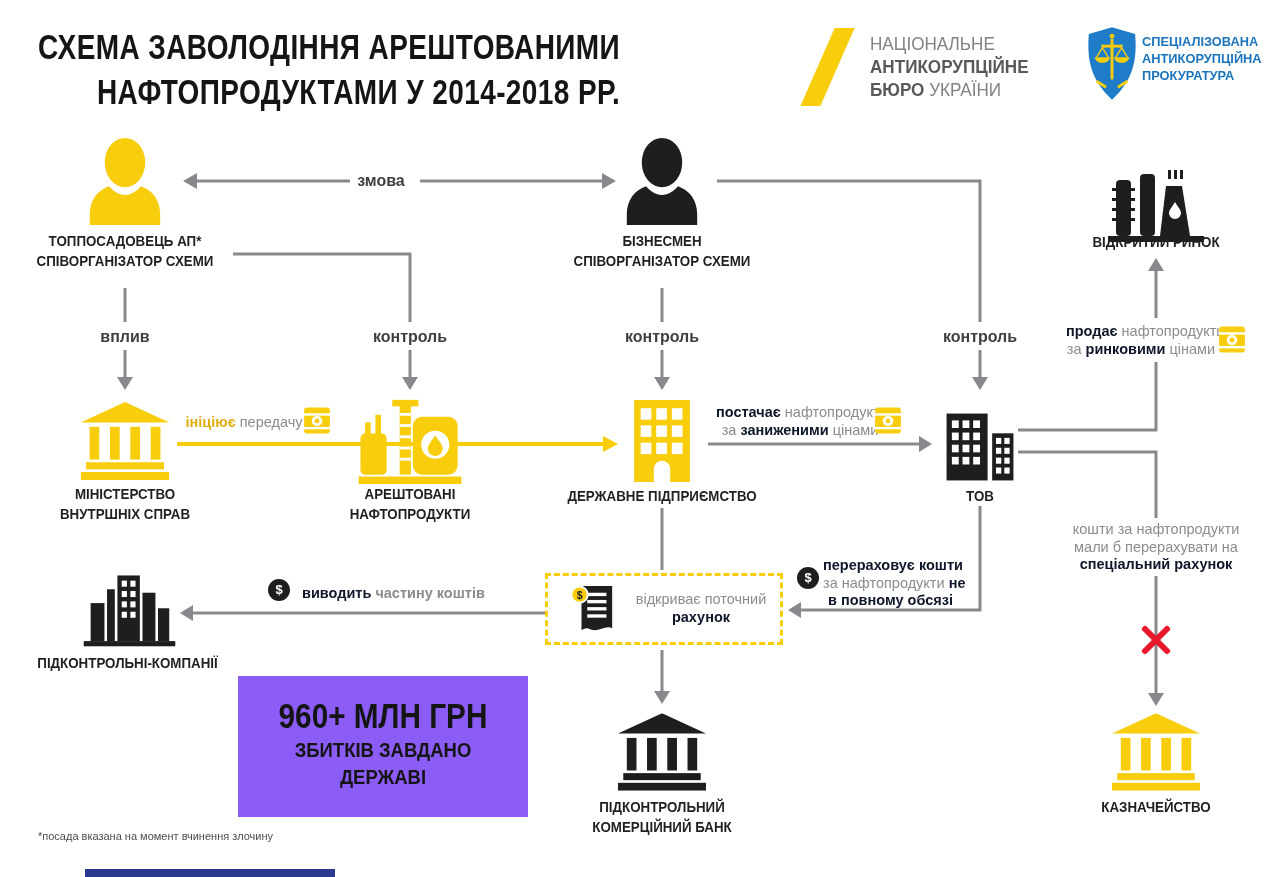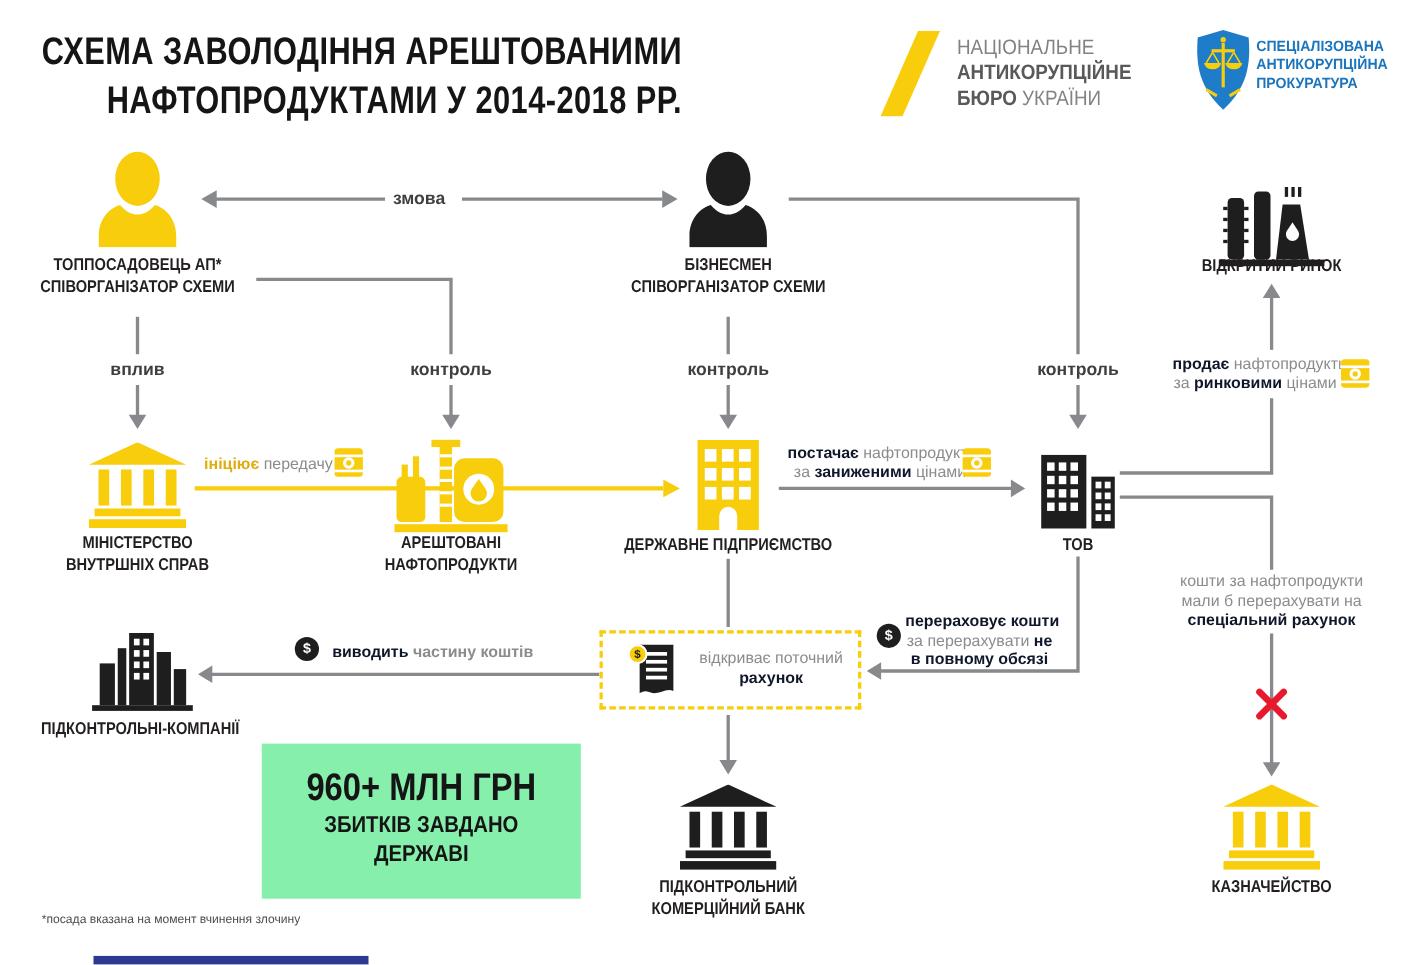--- a/index.html
+++ b/index.html
@@ -14,21 +14,21 @@
   .node-label div{white-space:nowrap;}
   .edge-label{font-weight:700;font-size:16px;color:#3F3F41;text-align:center;white-space:nowrap;}
   .ann{font-size:14.5px;line-height:17.5px;color:#8A8C8E;text-align:center;}
   .ann div{white-space:nowrap;}
   .ann b{color:#0f172a;}
   .yb{color:#DFAE0E;font-weight:700;text-align:right;}
   .dollar{width:22px;height:22px;border-radius:50%;background:#1E1E1E;color:#fff;font-weight:700;
           font-size:13px;line-height:22px;text-align:center;}
   .dashed-box{left:545px;top:573px;width:238px;height:72px;background:#fff;
               border:3px dashed #F8CD0C;box-sizing:border-box;}
-  .damage{left:238px;top:676px;width:290px;height:141px;background:#86efac;text-align:center;color:#151515;}
+  .damage{left:238px;top:676px;width:290px;height:141px;background:#8b5cf6;text-align:center;color:#151515;}
   .damage-amount{margin-top:20px;font-size:35px;font-weight:800;transform:scaleX(0.85);white-space:nowrap;}
   .damage-line{font-size:21px;font-weight:700;line-height:27px;transform:scaleX(0.88);white-space:nowrap;}
   .footnote{left:38px;top:830px;font-size:11px;color:#4D4D4F;}
   .bluebar{left:85px;top:869px;width:250px;height:8px;background:#2B3990;}
   .nabu-text div{white-space:nowrap;transform:scaleX(0.9);transform-origin:0 50%;
                  font-size:19px;line-height:23px;color:#808285;}
   .nabu-text .bold{font-weight:700;color:#58595B;}
   .nabu-text b{font-weight:700;color:#58595B;}
   .sap-text div{white-space:nowrap;font-size:13.5px;line-height:17px;font-weight:700;color:#1B75BC;
                 transform:scaleX(0.95);transform-origin:0 50%;}
@@ -317,21 +317,21 @@
     <div><b>продає</b><span> нафтопродукти</span></div>
     <div><span>за </span><b>ринковими</b><span> цінами</span></div>
   </div>
   <svg class="abs" style="left:1218px;top:325px;" width="28" height="29" viewBox="0 0 34 36" fill="#F8CD0C">
       <use href="#sym-barrel"></use>
     </svg>
 
   <div class="abs dollar" style="left:797px;top:567px;">$</div>
   <div class="abs ann" style="left:823px;top:557px;width:135px;">
     <div><b>перераховує кошти</b></div>
-    <div><span>за перерахувати </span><b>не</b></div>
+    <div><span>за нафтопродукти </span><b>не</b></div>
     <div><b>в повному обсязі</b></div>
   </div>
 
   <div class="abs dollar" style="left:268px;top:579px;">$</div>
   <div class="abs ann" style="left:302px;top:585px;width:175px;text-align:left;font-weight:bold;">
     <div><b>виводить</b><span> частину коштів</span></div>
   </div>
 
   <div class="abs ann" style="left:1072px;top:521px;width:168px;">
     <div>кошти за нафтопродукти</div>

